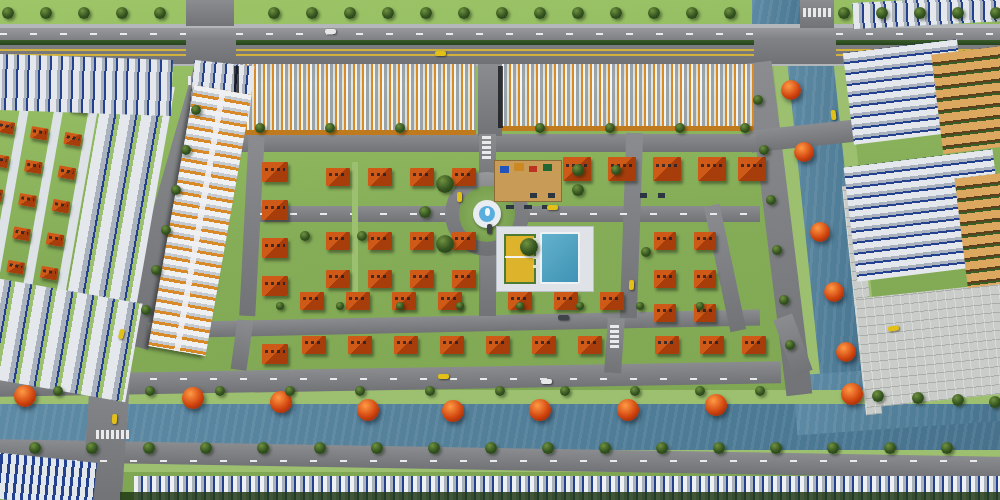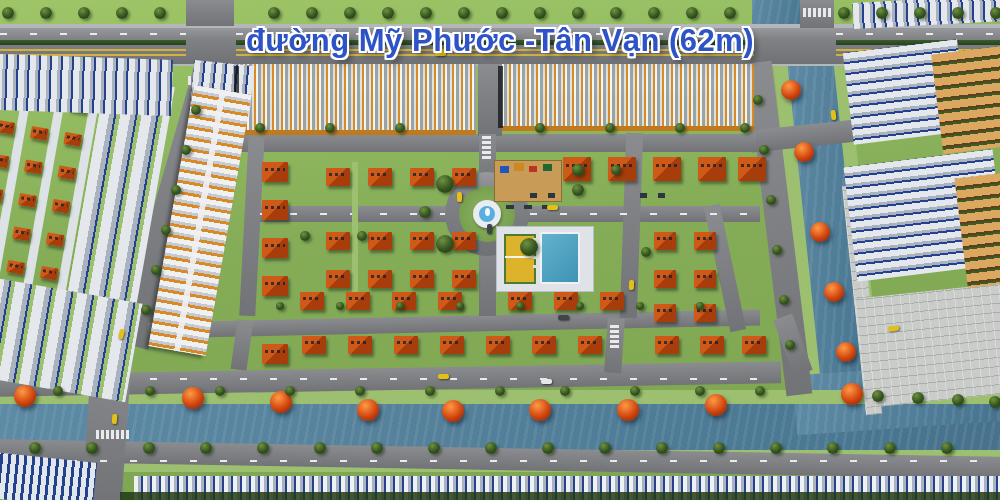--- a/index.html
+++ b/index.html
@@ -21,21 +21,20 @@
     font:700 31px/1.2 "Liberation Sans",sans-serif;color:var(--label);
     white-space:nowrap;z-index:60;letter-spacing:.5px;
     text-shadow:2px 0 0 #fff,-2px 0 0 #fff,0 2px 0 #fff,0 -2px 0 #fff,
       2px 2px 0 #fff,-2px -2px 0 #fff,2px -2px 0 #fff,-2px 2px 0 #fff,
       4px 5px 6px rgba(0,0,0,.45);}
 </style>
 </head>
 <body>
 
 <div id="stage" style="--tree-hi: #6f913f; --tree-mid: #33531f; --tree-dark: #1f3712; --rtree-hi: #ff9a45; --rtree-mid: #d1450f; --rtree-dark: #7a1d05; --roof-hi: #cf5a17; --roof: #a63d0b; --label: #2d53c6;">
-  <div class="road-label">đường Mỹ Phước -Tân Vạn (62m)</div>
 <div class="abs" style="left: 752px; top: 0px; width: 54px; height: 24px; background: repeating-linear-gradient(100deg, rgba(255, 255, 255, 0.07) 0px, rgba(255, 255, 255, 0.07) 3px, rgba(0, 0, 0, 0) 3px, rgba(0, 0, 0, 0) 9px), linear-gradient(100deg, rgb(93, 138, 165), rgb(85, 129, 155) 40%, rgb(76, 122, 149) 75%, rgb(71, 113, 140)); z-index: 4;"></div>
     <div class="abs" style="left: 791px; top: 57.5px; width: 74px; height: 345px; background: rgb(157, 192, 112); transform: rotate(-6deg); z-index: 3;"></div>
     <div class="abs" style="left: 805px; top: 60px; width: 46px; height: 340px; background: repeating-linear-gradient(100deg, rgba(255, 255, 255, 0.07) 0px, rgba(255, 255, 255, 0.07) 3px, rgba(0, 0, 0, 0) 3px, rgba(0, 0, 0, 0) 9px), linear-gradient(100deg, rgb(93, 138, 165), rgb(85, 129, 155) 40%, rgb(76, 122, 149) 75%, rgb(71, 113, 140)); transform: rotate(-6deg); z-index: 4;"></div>
     <div class="abs" style="left: 0px; top: 402px; width: 1000px; height: 58px; background: repeating-linear-gradient(100deg, rgba(255, 255, 255, 0.07) 0px, rgba(255, 255, 255, 0.07) 3px, rgba(0, 0, 0, 0) 3px, rgba(0, 0, 0, 0) 9px), linear-gradient(100deg, rgb(93, 138, 165), rgb(85, 129, 155) 40%, rgb(76, 122, 149) 75%, rgb(71, 113, 140)); z-index: 4;"></div>
     <div class="abs" style="left: 795px; top: 368px; width: 210px; height: 60px; background: repeating-linear-gradient(100deg, rgba(255, 255, 255, 0.07) 0px, rgba(255, 255, 255, 0.07) 3px, rgba(0, 0, 0, 0) 3px, rgba(0, 0, 0, 0) 9px), linear-gradient(100deg, rgb(93, 138, 165), rgb(85, 129, 155) 40%, rgb(76, 122, 149) 75%, rgb(71, 113, 140)); transform: rotate(-4deg); z-index: 4;"></div>
     <div class="abs" style="left: 0px; top: 450px; width: 1000px; height: 22px; background: rgb(157, 192, 112); z-index: 4;"></div>
     <div class="abs" style="left: 0px; top: 390px; width: 1000px; height: 14px; background: rgb(157, 192, 112); z-index: 4;"></div>
     <div class="abs" style="left: 854px; top: 185px; width: 16px; height: 230px; background: repeating-linear-gradient(90deg, rgba(255, 255, 255, 0.3) 0px, rgba(255, 255, 255, 0.3) 1px, transparent 1px, transparent 9px), repeating-linear-gradient(0deg, rgba(110, 116, 110, 0.35) 0px, rgba(110, 116, 110, 0.35) 1px, transparent 1px, transparent 9px), rgb(201, 204, 200); transform: rotate(-6deg); z-index: 5;"></div>
     <div class="abs" style="left: 860px; top: 290px; width: 160px; height: 110px; background: repeating-linear-gradient(90deg, rgba(255, 255, 255, 0.3) 0px, rgba(255, 255, 255, 0.3) 1px, transparent 1px, transparent 9px), repeating-linear-gradient(0deg, rgba(110, 116, 110, 0.35) 0px, rgba(110, 116, 110, 0.35) 1px, transparent 1px, transparent 9px), rgb(201, 204, 200); transform: rotate(-6deg); z-index: 6;"></div>
     <div class="abs" style="left: 0px; top: 24px; width: 1000px; height: 4px; background: rgb(180, 183, 186); z-index: 5;"></div>

